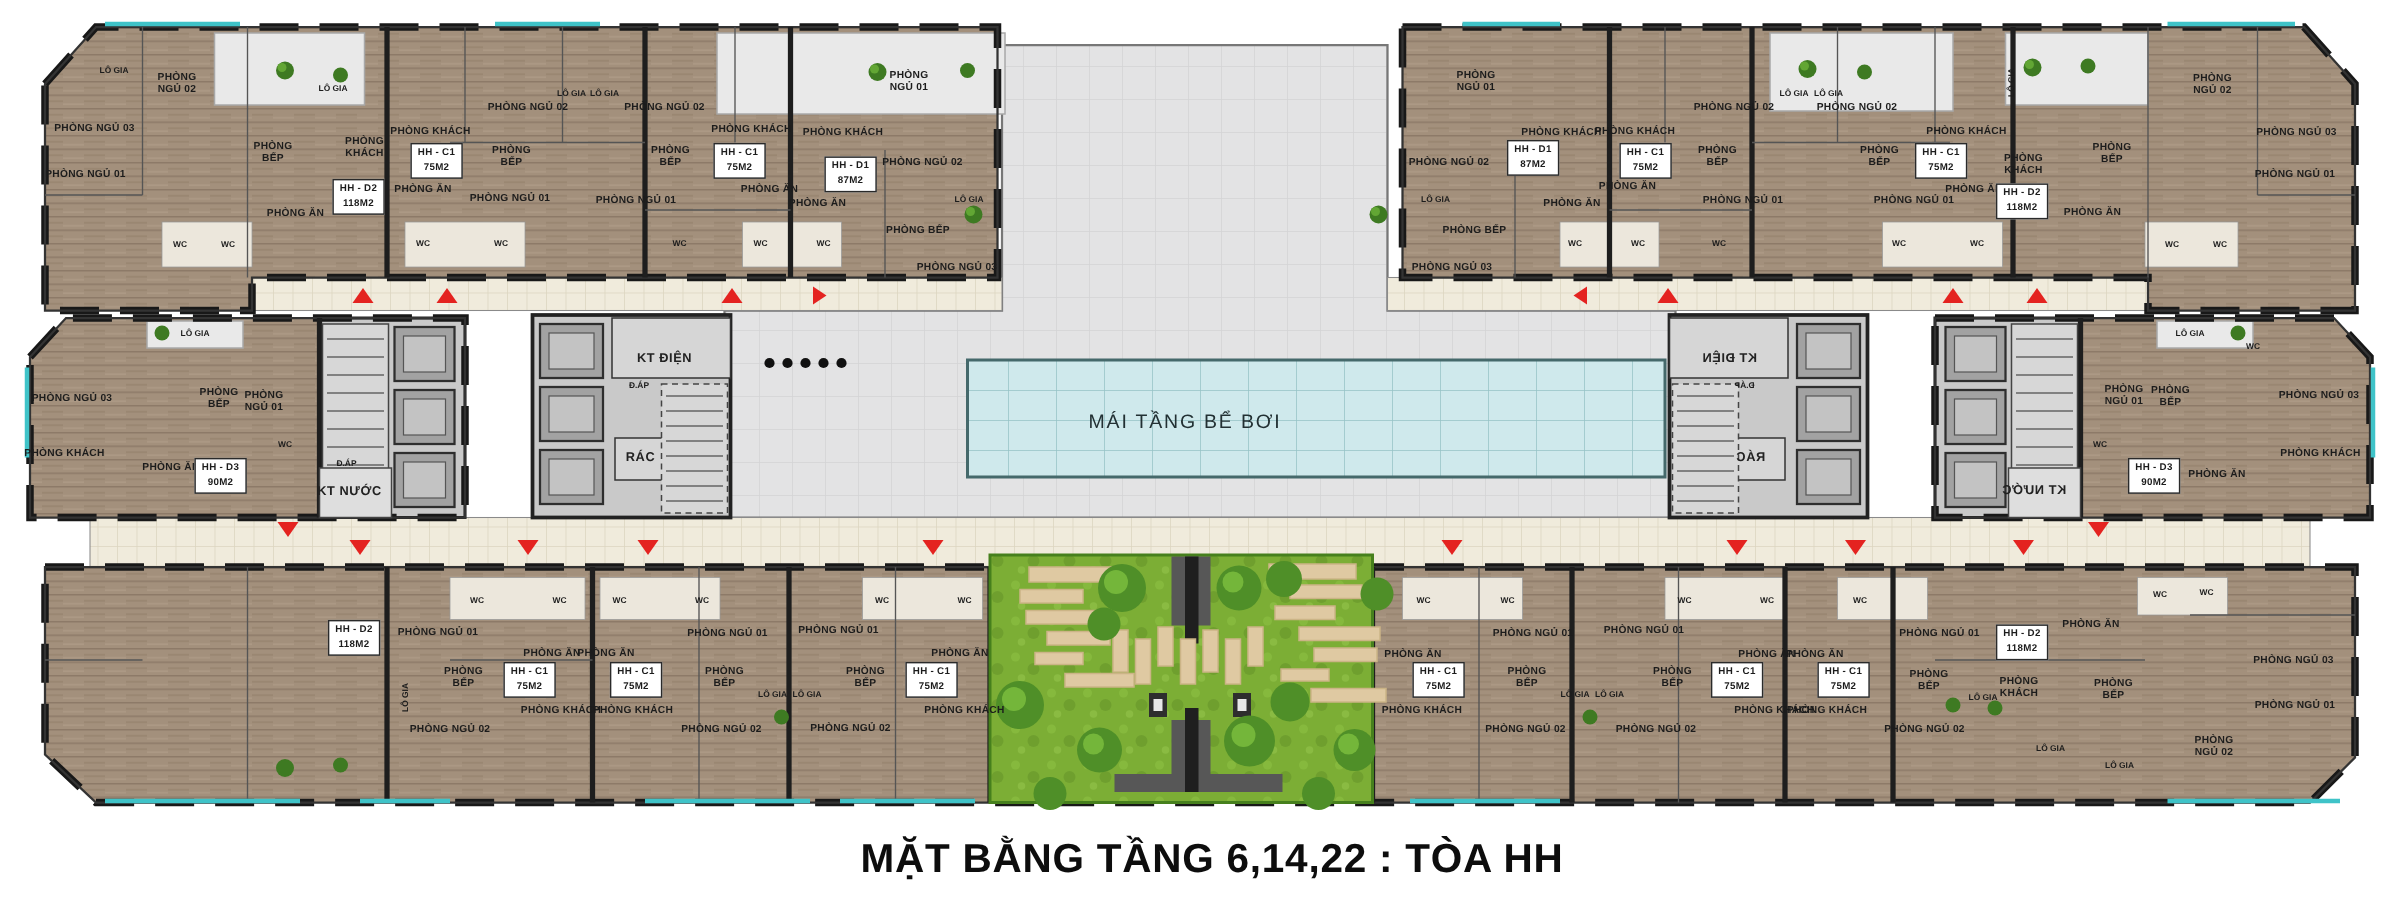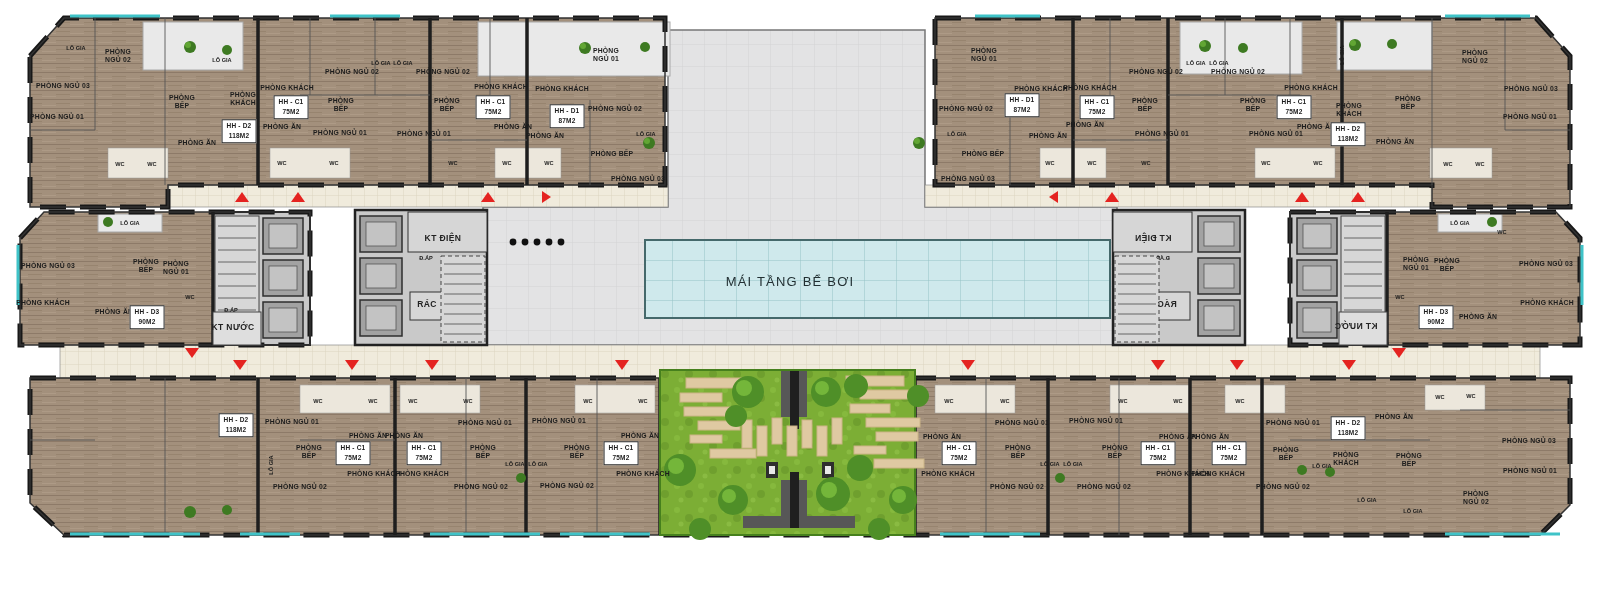--- a/index.html
+++ b/index.html
@@ -519,13 +519,14 @@
       <div class="lbl xs" style="left: 1413px; top: 511px;">LÔ GIA</div>
       <div class="lbl" style="left: 1476px; top: 498px;">PHÒNG
 NGỦ 02</div>
       <div class="lbl" style="left: 1529px; top: 441px;">PHÒNG NGỦ 03</div>
       <div class="lbl" style="left: 1530px; top: 471px;">PHÒNG NGỦ 01</div>
       <div class="lbl xs" style="left: 1440px; top: 397px;">WC</div>
       <div class="lbl xs" style="left: 1471px; top: 396px;">WC</div>
       <div class="lbl pool" style="left: 790px; top: 282px;">MÁI TẦNG BỂ BƠI</div>
     </div>
 
+<div class="caption">MẶT BẰNG TẦNG 6,14,22 : TÒA HH</div>
 </div>
 
 </body></html>

